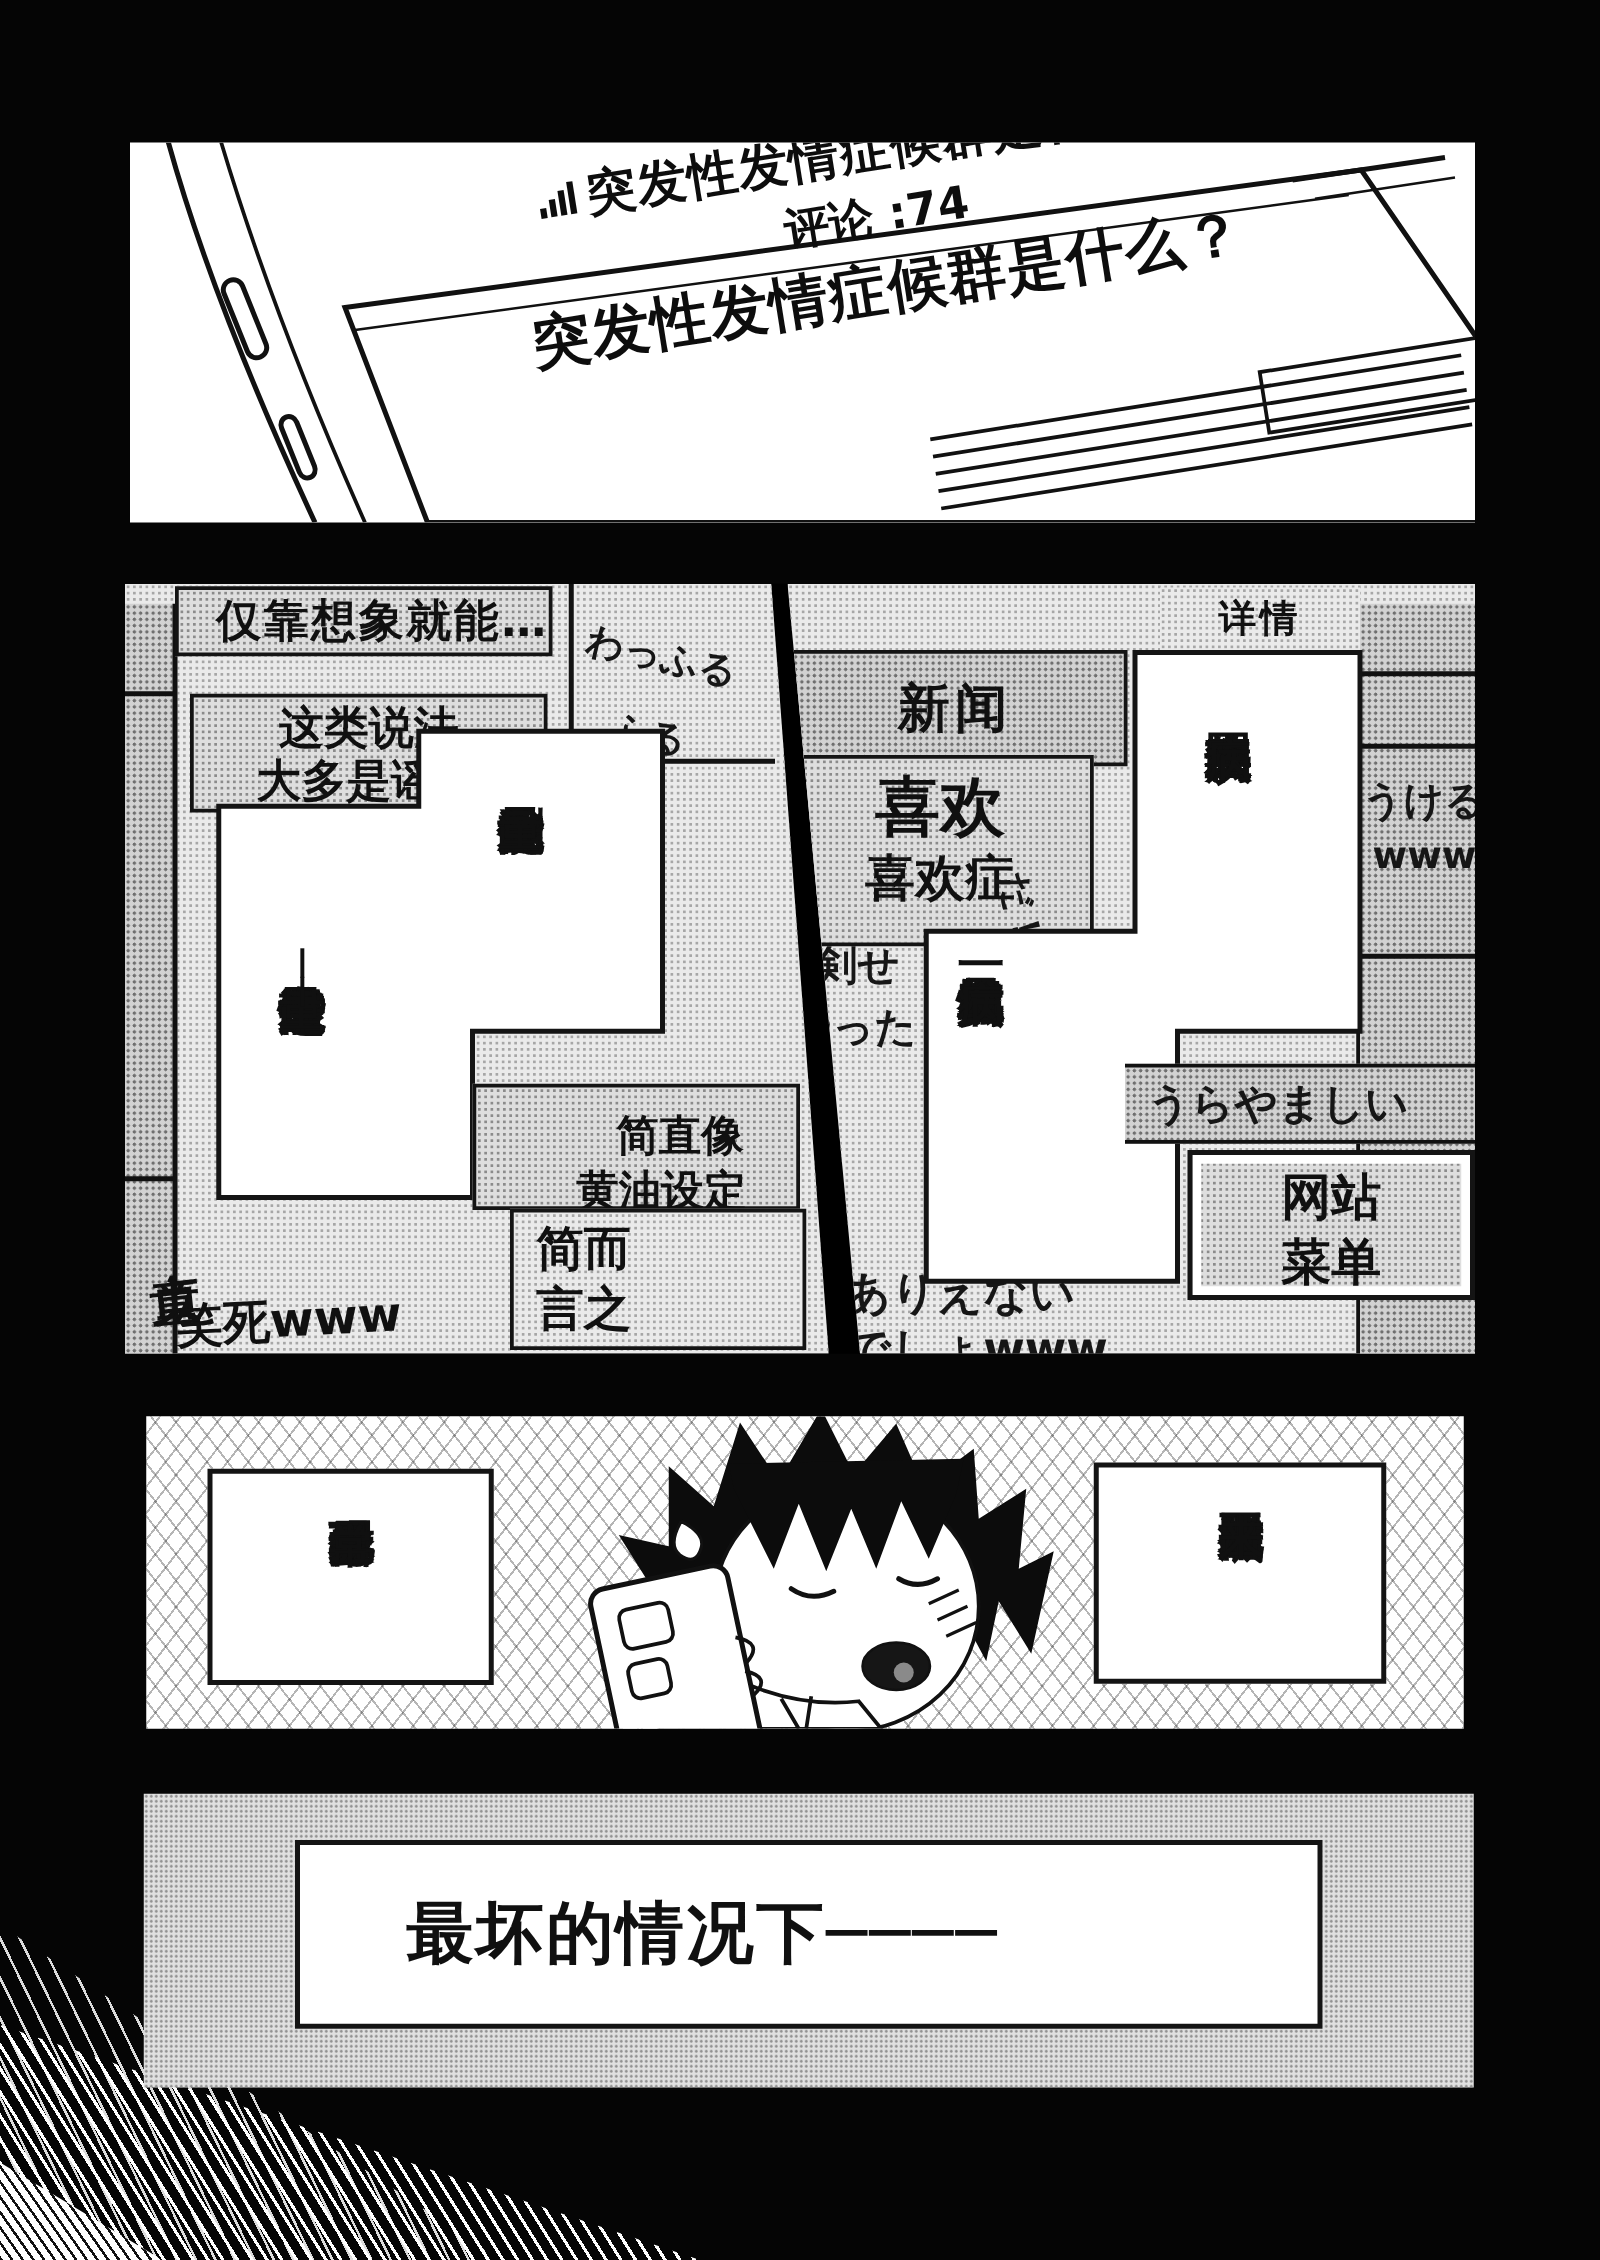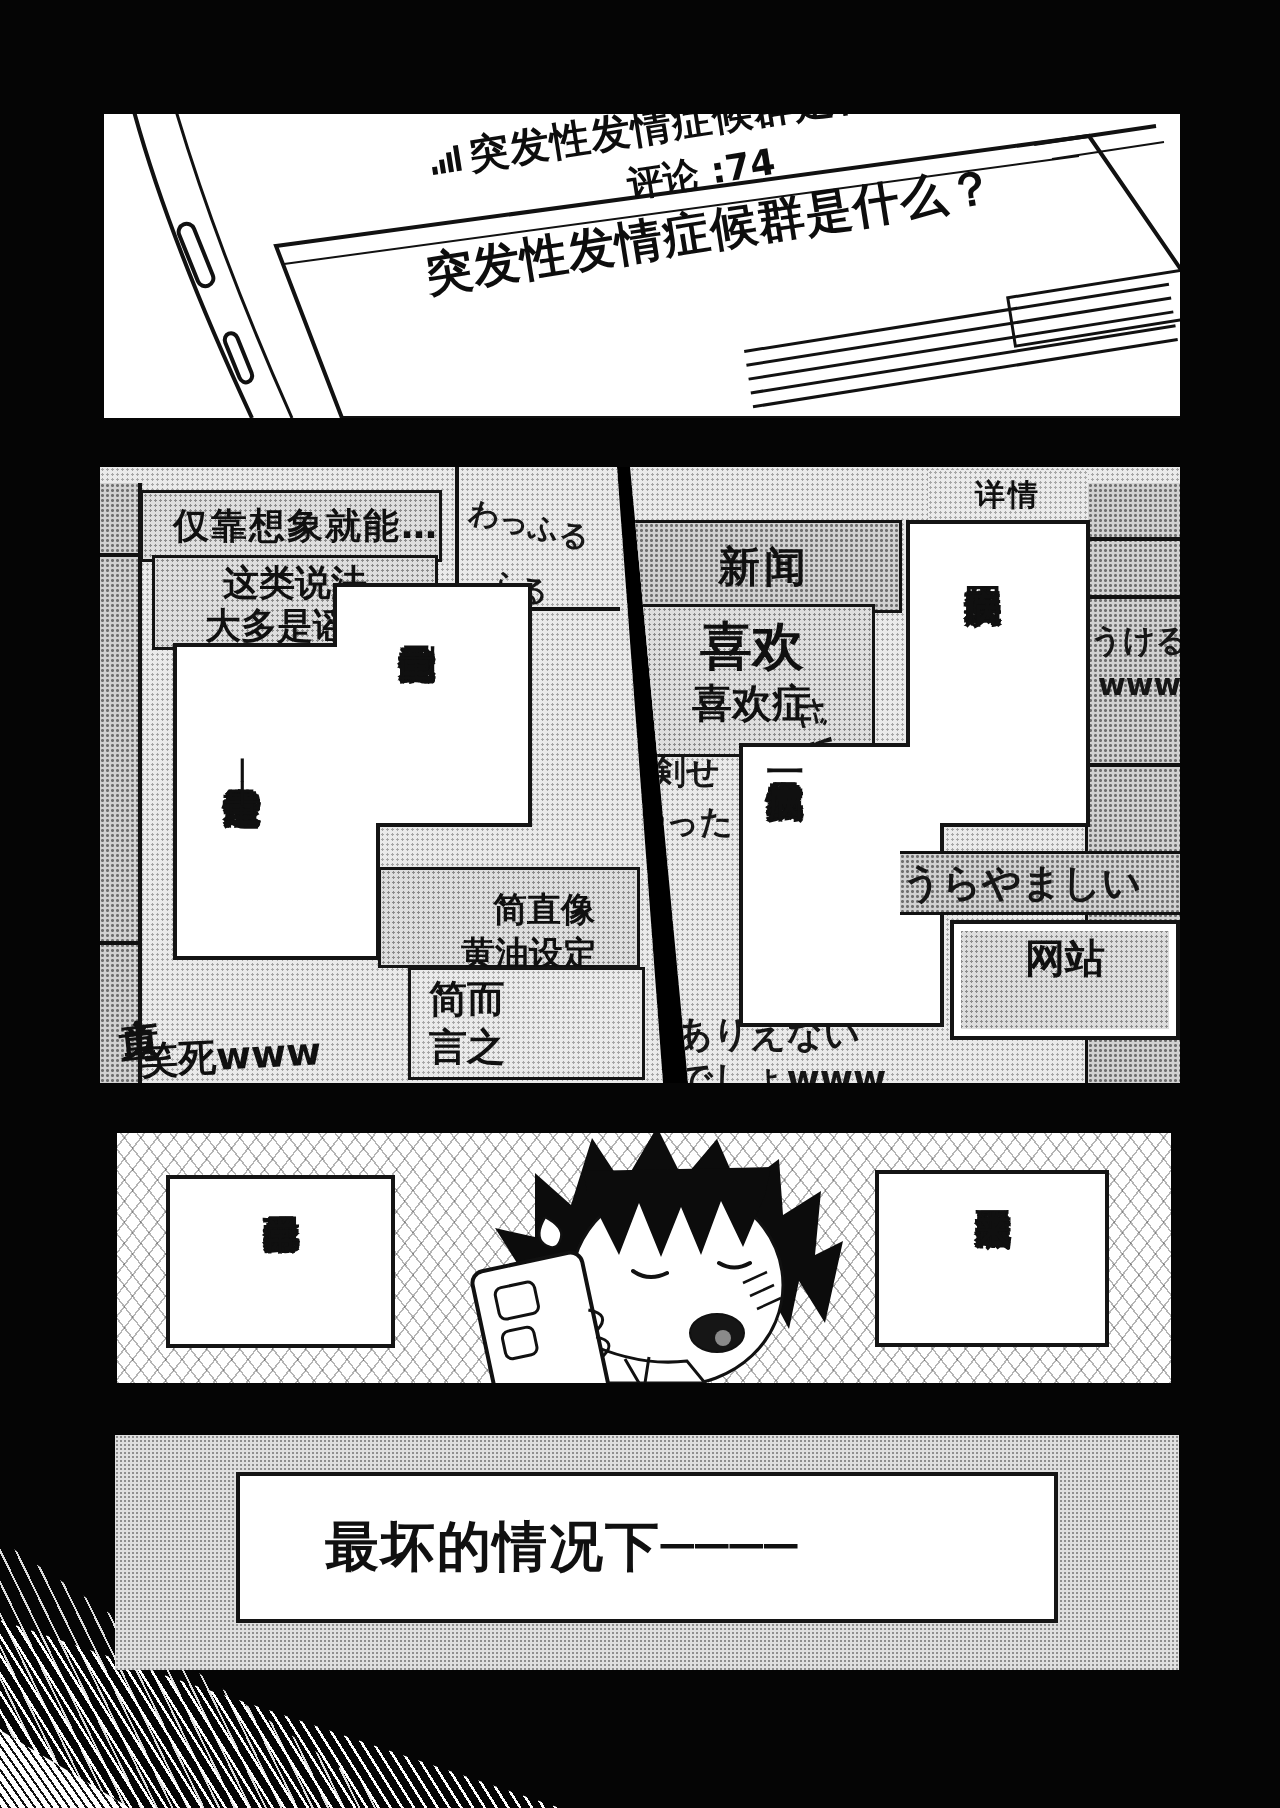--- a/index.html
+++ b/index.html
@@ -84,21 +84,21 @@
       <div class="abs ht-l" style="left:0;top:0;width:1080px;height:616px;"></div>
       <div class="abs ht-d" style="left:0;top:0;width:38px;height:616px;border-right:4px solid #111;"></div>
       <div class="abs" style="left:0;top:86px;width:40px;height:4px;background:#111;"></div>
       <div class="abs" style="left:0;top:474px;width:40px;height:4px;background:#111;"></div>
       <div class="abs" style="left:355px;top:0;width:4px;height:142px;background:#111;"></div>
       <div class="abs" style="left:355px;top:140px;width:165px;height:4px;background:#111;"></div>
 
       <div class="abs bgtxt" style="left:368px;top:38px;font-size:30px;transform:rotate(13deg);">わっふる</div>
       <div class="abs bgtxt" style="left:388px;top:100px;font-size:30px;transform:rotate(13deg);">ふる</div>
 
-      <div class="abs ht-m bx" style="left:40px;top:23px;width:302px;height:72px;display:flex;align-items:center;">
+      <div class="abs ht-m bx" style="left:40px;top:2px;width:302px;height:56px;display:flex;align-items:center;">
         <span class="ct" style="font-size:36px;padding-left:30px;letter-spacing:2px;white-space:nowrap;">仅靠想象就能…</span>
       </div>
 
       <div class="abs ht-m bx" style="left:52px;top:88px;width:286px;height:95px;text-align:center;">
         <div class="ct" style="font-size:36px;line-height:44px;margin-top:3px;">这类说法</div>
         <div class="ct" style="font-size:36px;line-height:42px;">大多是谣言</div>
       </div>
 
       <svg class="abs" style="left:70px;top:113px;" width="366" height="384" viewBox="0 0 366 384">
         <polygon points="165,5 360,5 360,245 208,245 208,378 5,378 5,65 165,65" fill="#fff" stroke="#141414" stroke-width="4"></polygon>
@@ -163,25 +163,26 @@
         <div class="vcol">网上热议的</div>
         <div class="vcol">喜欢喜欢病</div>
       </div>
       <div class="abs vt" style="left:660px;top:285px;height:256px;font-size:38px;">
         <div class="vcol">虽然真实性</div>
         <div class="vcol">存疑</div>
         <div class="vcol">但一旦发病</div>
       </div>
 
       <div class="abs ht-d" style="left:800px;top:368px;width:280px;height:58px;border-top:3px solid #111;border-bottom:3px solid #111;display:flex;align-items:center;">
-        <span class="bgtxt" style="font-size:39px;padding-left:2px;">うらやましい</span>
+        <span class="bgtxt" style="font-size:34px;padding-left:18px;">うらやましい</span>
       </div>
 
       <div class="abs ht-m bx4" style="left:850px;top:453px;width:230px;height:120px;box-shadow:inset 0 0 0 7px #fff;text-align:center;">
         <div class="ct" style="font-size:40px;line-height:56px;margin-top:6px;">网站</div>
+        <div class="ct" style="font-size:40px;line-height:48px;">菜单</div>
       </div>
     </div>
   </div>
 
   <div class="panel hatch" style="left:117px;top:1133px;width:1054px;height:250px;">
     <svg width="520" height="250" viewBox="0 0 520 250" style="position:absolute;left:270px;top:0;">
       <polygon points="120,235 130,130 108,95 148,104 148,40 184,72 205,5 236,52 270,-6 296,46 330,6 352,56 392,26 396,82 434,58 428,122 456,108 438,190 412,148 402,196 372,140 150,205" fill="#0c0c0c"></polygon>
       <ellipse cx="290" cy="152" rx="106" ry="100" fill="#fff" stroke="#111" stroke-width="3"></ellipse>
       <polygon points="196,38 200,58 232,122 252,70 274,124 294,74 314,122 334,68 356,114 378,62 384,34" fill="#0c0c0c"></polygon>
       <path d="M246,138 q16,11 34,2" fill="none" stroke="#111" stroke-width="4" stroke-linecap="round"></path>

